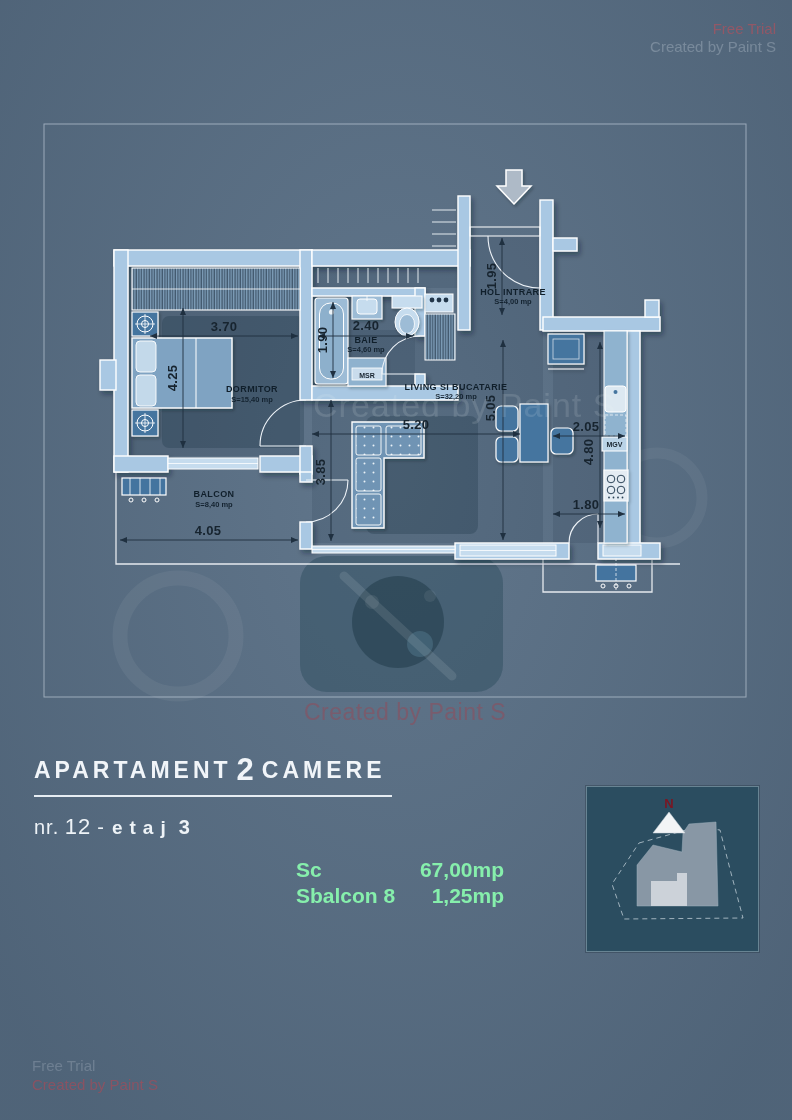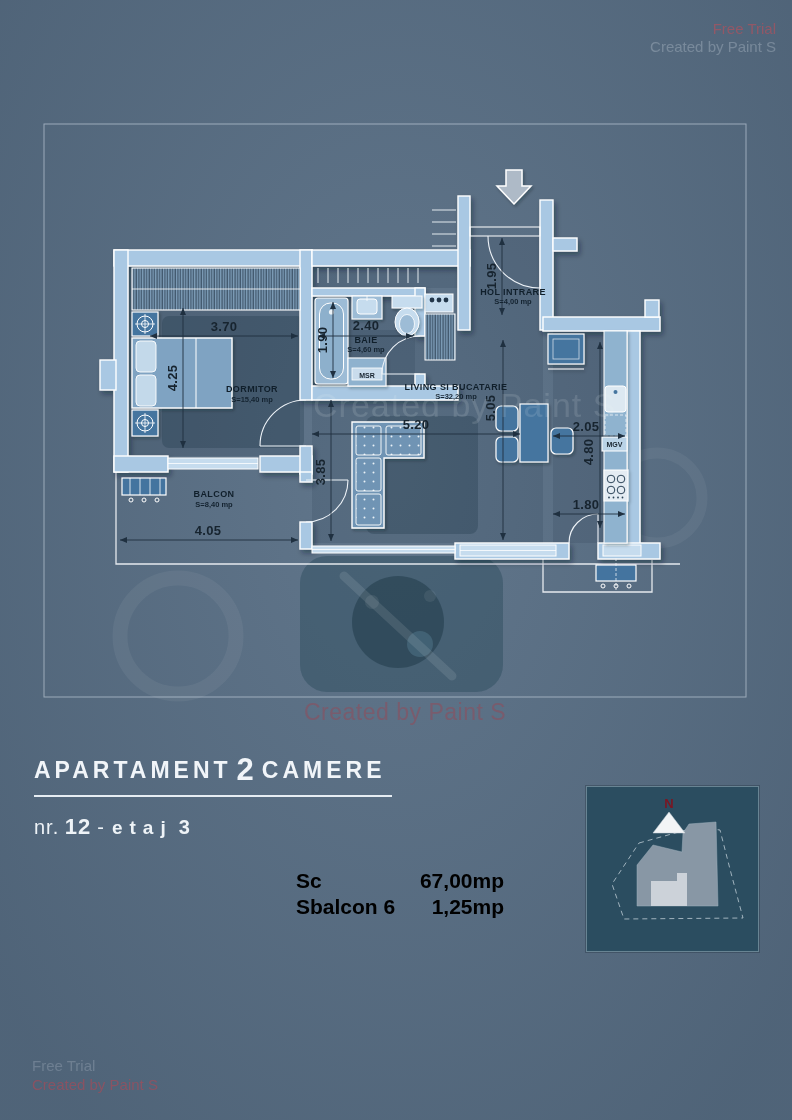--- a/index.html
+++ b/index.html
@@ -35,26 +35,26 @@
   .wm-bl{position:absolute;left:32px;top:1056px;font-size:15px;line-height:19px;}
   .wm-bl .grey{color:rgba(228,237,244,0.20);}
   .wm-bl .red{color:rgba(200,65,75,0.48);}
   .wm-under{position:absolute;left:304px;top:699px;font-size:23px;color:rgba(175,55,66,0.36);letter-spacing:.5px;}
   .titleblock{position:absolute;left:34px;top:752px;color:#f1f5f9;}
   .title-line{display:inline-block;border-bottom:2.5px solid #e6edf3;padding:0 6px 7px 0;white-space:nowrap;}
   .t-main{font-size:23px;font-weight:bold;letter-spacing:4px;}
   .t-num{font-size:31px;font-weight:bold;letter-spacing:1px;margin:0 7px 0 5px;vertical-align:-2px;}
   .subtitle{margin-top:17px;font-size:20px;color:#eef3f7;}
   .s-nr{letter-spacing:1px;text-align:right;}
-  .s-num{font-weight:bold;font-size:22px;letter-spacing:1px;}
+  .s-num{font-weight:normal;font-size:22px;letter-spacing:1px;}
   .s-dash{margin:0 8px 0 6px;}
   .s-etaj{letter-spacing:7px;font-weight:bold;font-size:19px;}
   .s-floor{font-weight:bold;font-size:20px;margin-left:6px;}
-  .areas{position:absolute;left:296px;top:857px;width:208px;color:#000000;
-         font-size:21px;font-weight:bold;margin-top:11px;}
+  .areas{position:absolute;left:296px;top:857px;width:208px;color:#86efac;
+         font-size:21px;font-weight:bold;}
   .arow{display:flex;justify-content:space-between;line-height:26px;}
   .minimap{position:absolute;left:586px;top:786px;width:171px;height:164px;background:#2b4d60;
            border:1px solid rgba(198,214,224,0.4);box-shadow:0 0 0 1px rgba(10,25,35,0.25);}
   .minimap svg{position:static;display:block;}
 </style>
 </head>
 <body>
 
 <div class="page">
   <div class="vignette"></div>
@@ -360,21 +360,21 @@
       <span class="s-num">12</span><span class="s-dash">-</span><span class="s-etaj">etaj</span><span class="s-floor">3</span>
     </div>
   </div>
 
   <div class="areas">
     <div class="arow">
       <span>Sc</span>
       <span>67,00mp</span>
     </div>
     <div class="arow">
-      <span>Sbalcon 6</span>
+      <span>Sbalcon 8</span>
       <span>1,25mp</span>
     </div>
   </div>
 
   <div class="minimap">
     <svg width="171" height="164" viewBox="0 0 171 164">
       <polygon points="52,56 110,40 133,43 144,86 156,131 37,132 25,97" fill="none" stroke="#c7d4dc" stroke-width="1" stroke-dasharray="5,4" opacity="0.75"></polygon>
       <path d="M50,78 L66,58 L95,65 L96,46 L102,37 L129,35 L131,119 L50,119 Z" fill="#8897a5" stroke="#9fb0bd" stroke-width="0.5"></path>
       <path d="M64,94 L90,94 L90,86 L100,86 L100,119 L64,119 Z" fill="#ccd2d9"></path>
       <text x="82" y="21" text-anchor="middle" font-family="Liberation Sans, sans-serif" font-size="13" font-weight="bold" fill="#7b1622">N</text>

